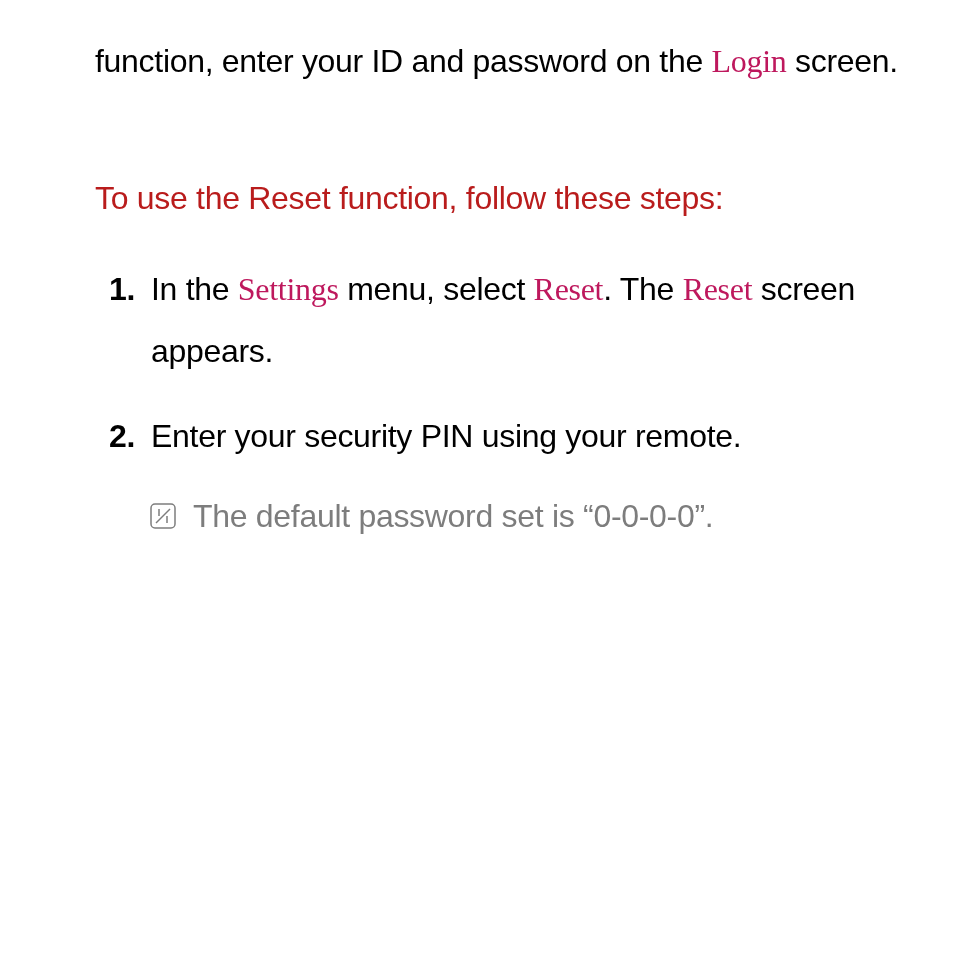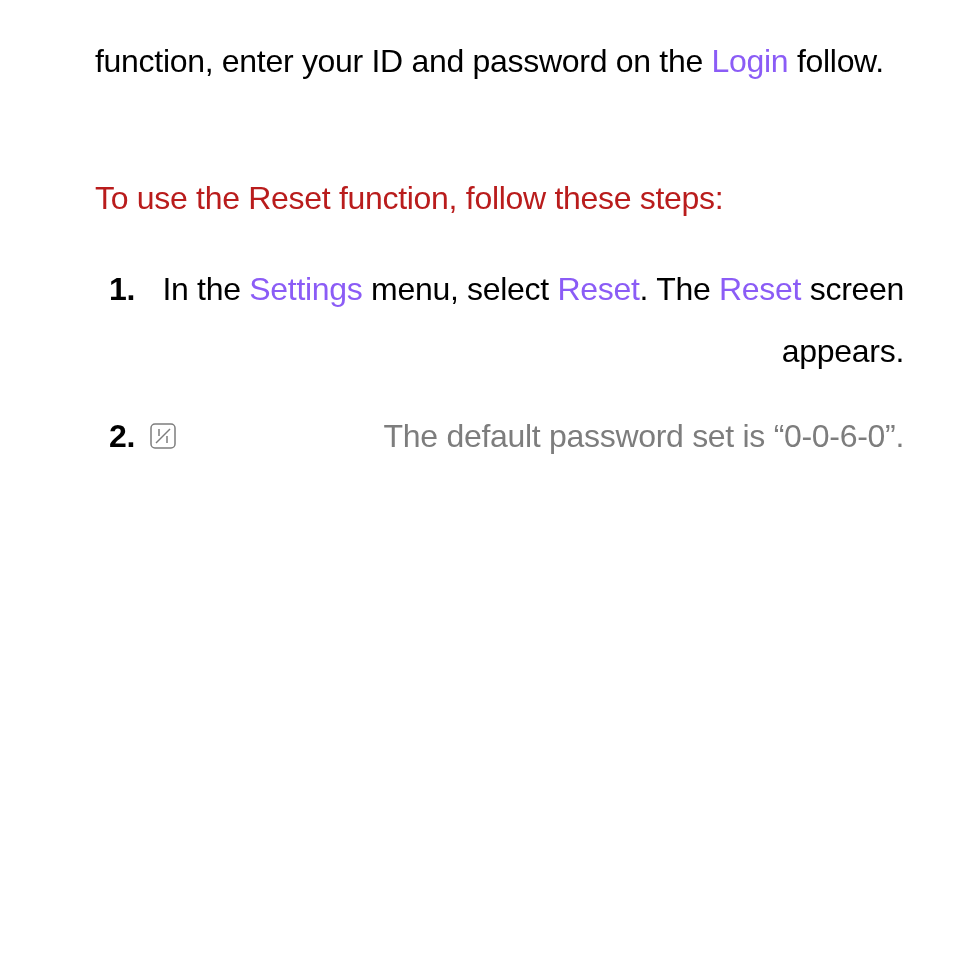--- a/index.html
+++ b/index.html
@@ -16,32 +16,32 @@
       color: #000000;
       font-size: 32px;
       line-height: 1.95;
       letter-spacing: -0.3px;
     }
     .intro-para {
       margin-bottom: 75px;
       font-weight: 400;
     }
     .blue-text {
-      color: #8b5cf6;
+      color: #be185d;
+      font-family: Liberation Serif, serif;
     }
     .orange-heading {
       color: #b91c1c;
       font-weight: 400;
       margin-bottom: 28px;
     }
     .numbered-list {
       list-style: none;
       counter-reset: item;
       padding-left: 14px;
-      text-align: right;
     }
     .numbered-list li {
       counter-increment: item;
       position: relative;
       padding-left: 42px;
       margin-bottom: 22px;
     }
     .numbered-list li::before {
       content: counter(item) ".";
       position: absolute;
@@ -66,35 +66,36 @@
     }
     .note-icon svg {
       width: 30px;
       height: 30px;
     }
   </style>
 </head>
 <body>
 
 <p class="intro-para">
-  <span>function, enter your ID and password on the </span><span class="blue-text">Login</span><span> follow.</span>
+  <span>function, enter your ID and password on the </span><span class="blue-text">Login</span><span> screen.</span>
 </p>
 
 <p class="orange-heading">To use the Reset function, follow these steps:</p>
 
 <ol class="numbered-list">
   <li>
     <span>In the </span><span class="blue-text">Settings</span><span> menu, select </span><span class="blue-text">Reset</span><span>. The </span><span class="blue-text">Reset</span><span> screen appears.</span>
   </li>
   <li>
+    <span>Enter your security PIN using your remote.</span>
     <div class="note-block">
       <span class="note-icon">
         <svg viewBox="0 0 30 30" fill="none" stroke="#7d7d7d" stroke-width="1.5">
           <rect x="3" y="3" width="24" height="24" rx="4" ry="4"></rect>
           <line x1="8" y1="22" x2="22" y2="8" stroke-width="1.5"></line>
           <line x1="11" y1="8" x2="11" y2="15" stroke-width="1.5"></line>
           <line x1="19" y1="15" x2="19" y2="22" stroke-width="1.5"></line>
         </svg>
       </span>
-      <span>The default password set is “0-0-6-0”.</span>
+      <span>The default password set is “0-0-0-0”.</span>
     </div>
   </li>
 </ol>
 
 </body></html>

